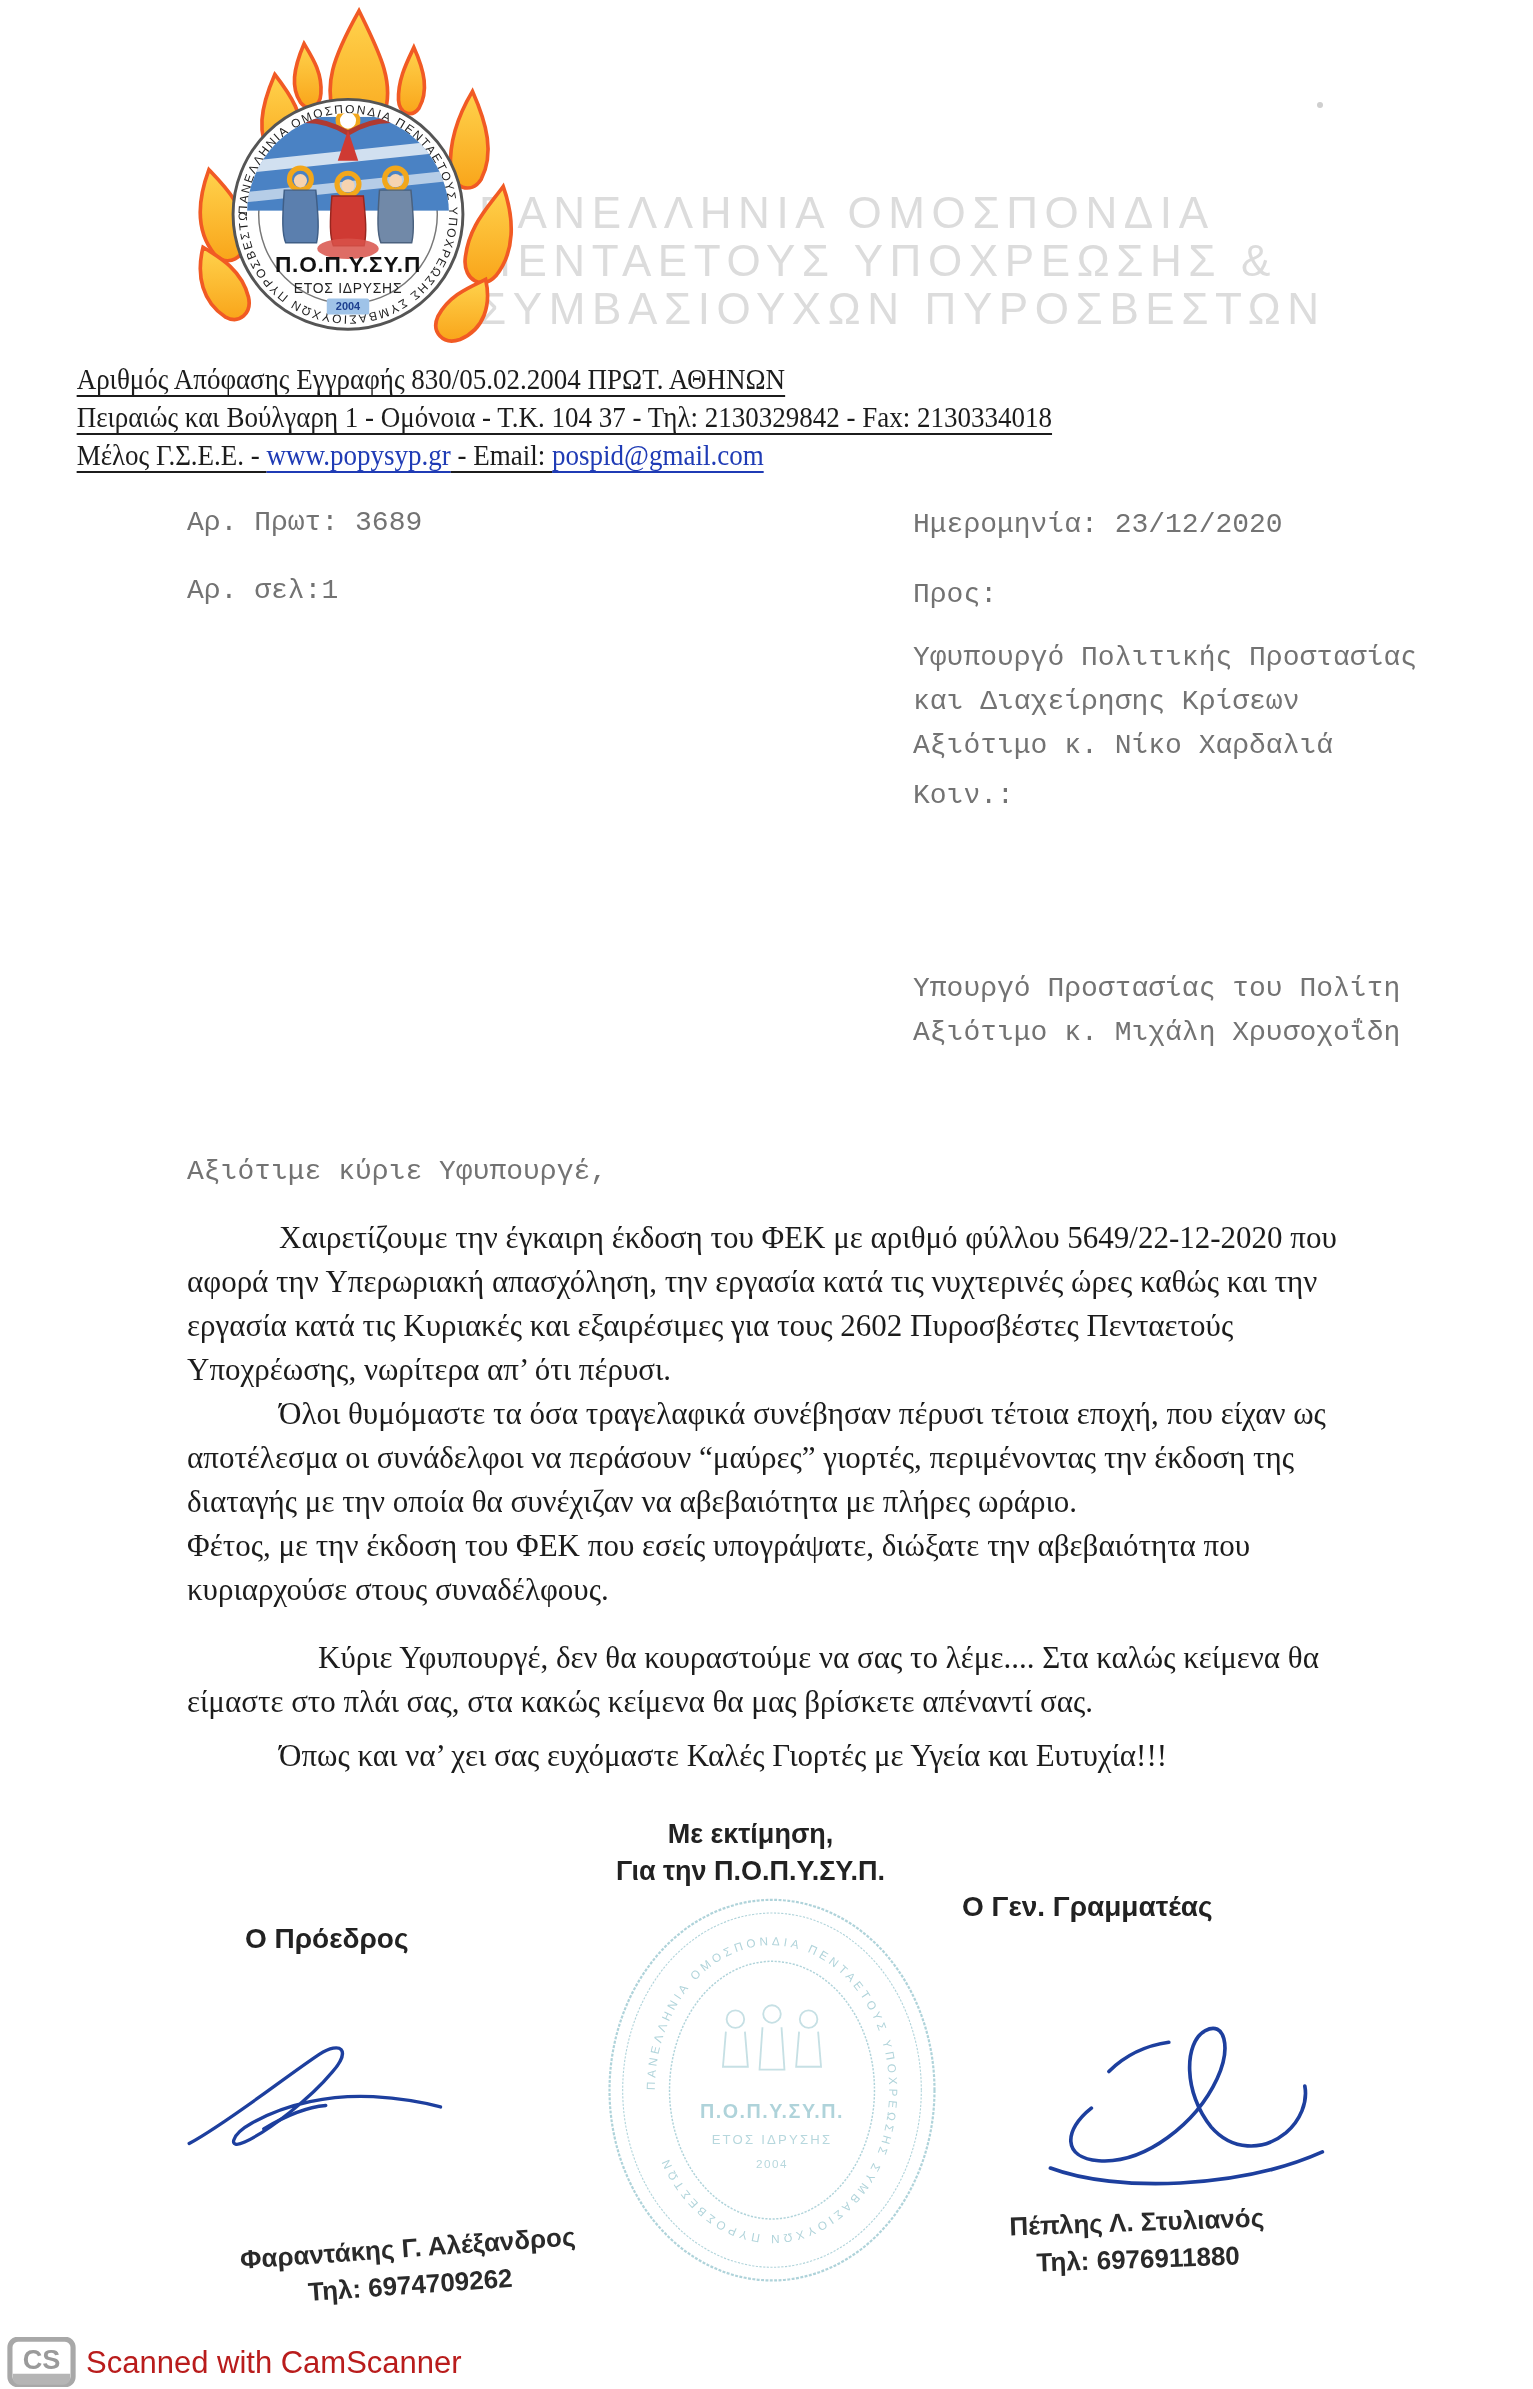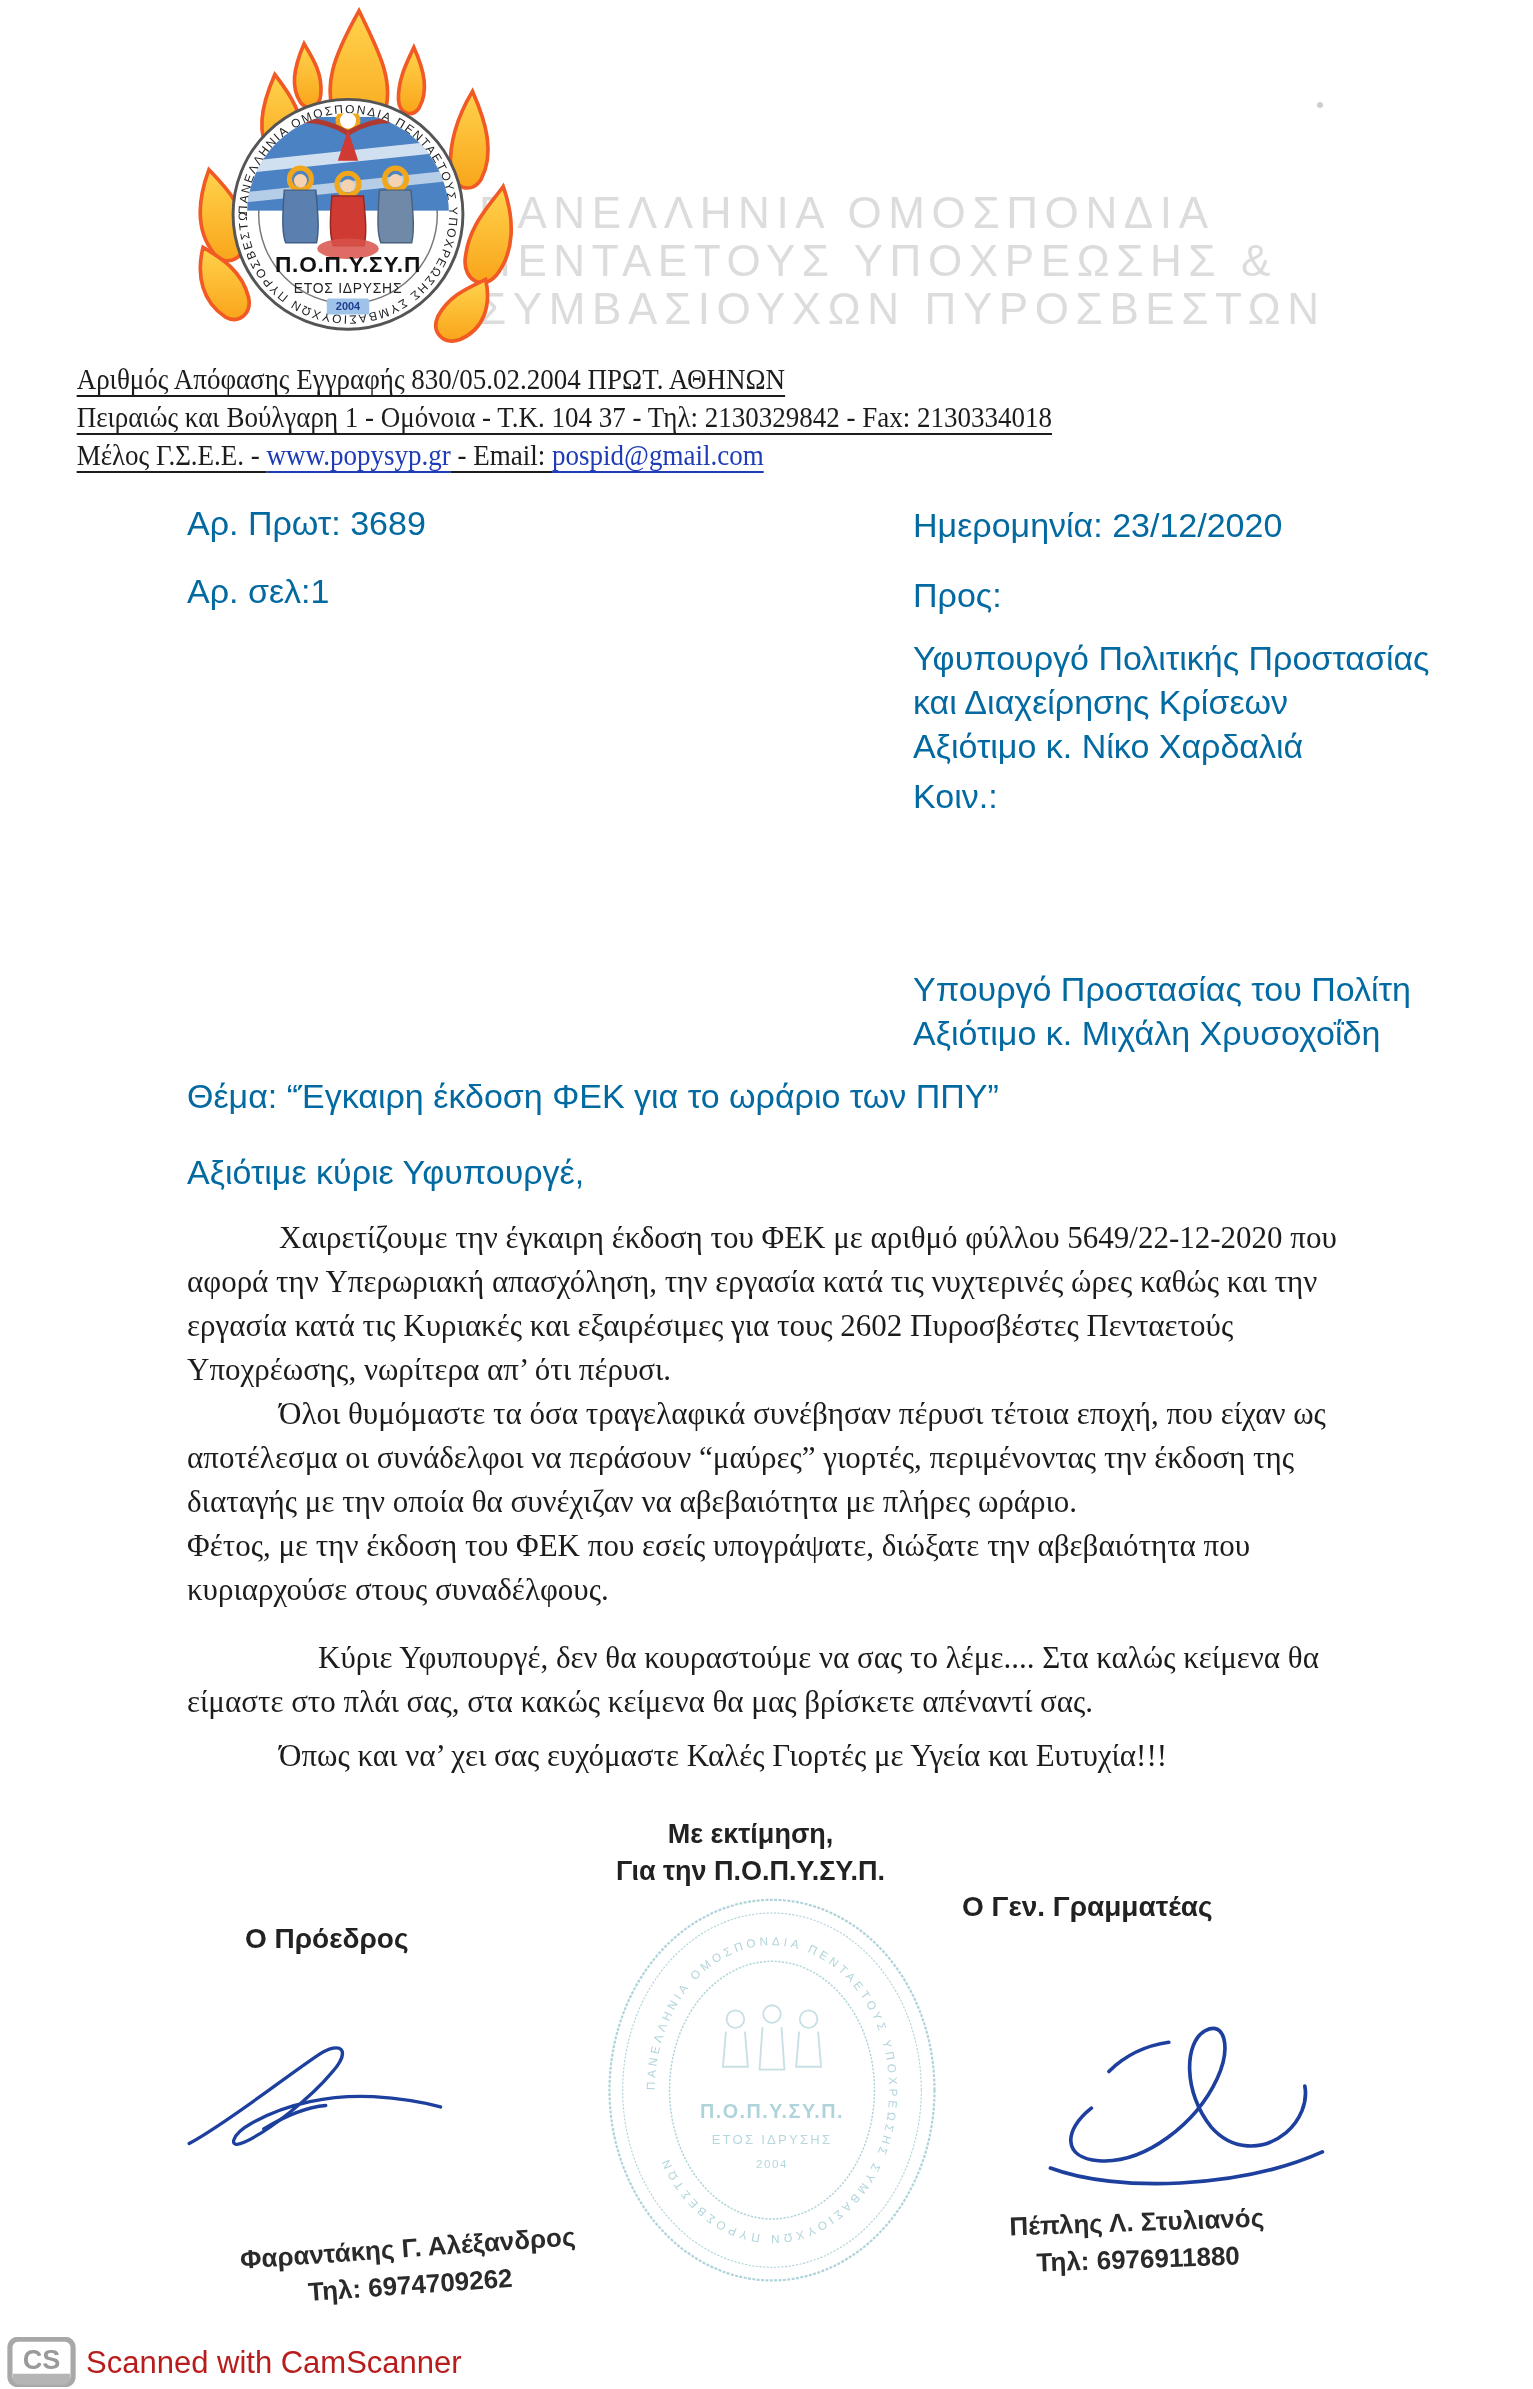--- a/index.html
+++ b/index.html
@@ -1,19 +1,19 @@
 <!DOCTYPE html>
 <html style="font-size:11.7px"><head>
 <meta charset="utf-8">
 <style>
   html,body{margin:0;padding:0;background:#e9e9e9;}
   .page{position:relative;width:1533px;height:2389px;background:#ffffff;overflow:hidden;
         font-family:"Liberation Serif","DejaVu Serif",serif;color:#1c1c1c;}
   .abs{position:absolute;}
-  .serif{font-family:Liberation Sans, sans-serif;font-size:34px;line-height:44px;color:#0369a1;}
+  .serif{font-family:Liberation Mono, monospace;font-size:28px;line-height:44px;color:#737373;}
   .sans{font-family:"Liberation Sans","DejaVu Sans",sans-serif;}
   
   .watermark{left:479px;top:189px;font-family:"Liberation Sans","DejaVu Sans",sans-serif;
              font-size:44px;line-height:48px;letter-spacing:6.6px;color:#dcdcdc;white-space:nowrap;}
   
   .lh-block{left:0;top:360px;width:1533px;text-align:left;}
   .lh-line{font-size:30px;line-height:38px;transform:scaleX(0.9);transform-origin:50% 50%;white-space:nowrap;}
   .u{text-decoration:underline;text-decoration-thickness:2.2px;text-underline-offset:5.9px;}
   .link{color:#1f3bb5;text-decoration:underline;text-decoration-thickness:2.2px;text-underline-offset:5.9px;}
   
@@ -140,21 +140,20 @@
   </div>
 
   <div class="abs serif col-right" style="top:774px;">Κοιν.:</div>
 
 
   <div class="abs serif col-right" style="top:967px;">
     <div>Υπουργό Προστασίας του Πολίτη</div>
     <div>Αξιότιμο κ. Μιχάλη Χρυσοχοΐδη</div>
   </div>
 
-  <div class="abs serif metaline col-left" style="top:1074px;">Θέμα: “Έγκαιρη έκδοση ΦΕΚ για το ωράριο των ΠΠΥ”</div>
   <div class="abs serif metaline col-left" style="top:1150px;">Αξιότιμε κύριε Υφυπουργέ,</div>
 
   <div class="abs body-block">
     <div class="bline indent">Χαιρετίζουμε την έγκαιρη έκδοση του ΦΕΚ με αριθμό φύλλου 5649/22-12-2020 που</div>
     <div class="bline">αφορά την Υπερωριακή απασχόληση, την εργασία κατά τις νυχτερινές ώρες καθώς και την</div>
     <div class="bline">εργασία κατά τις Κυριακές και εξαιρέσιμες για τους 2602 Πυροσβέστες Πενταετούς</div>
     <div class="bline">Υποχρέωσης, νωρίτερα απ’ ότι πέρυσι.</div>
     <div class="bline indent">Όλοι θυμόμαστε τα όσα τραγελαφικά συνέβησαν πέρυσι τέτοια εποχή, που είχαν ως</div>
     <div class="bline">αποτέλεσμα οι συνάδελφοι να περάσουν “μαύρες” γιορτές, περιμένοντας την έκδοση της</div>
     <div class="bline">διαταγής με την οποία θα συνέχιζαν να αβεβαιότητα με πλήρες ωράριο.</div>

